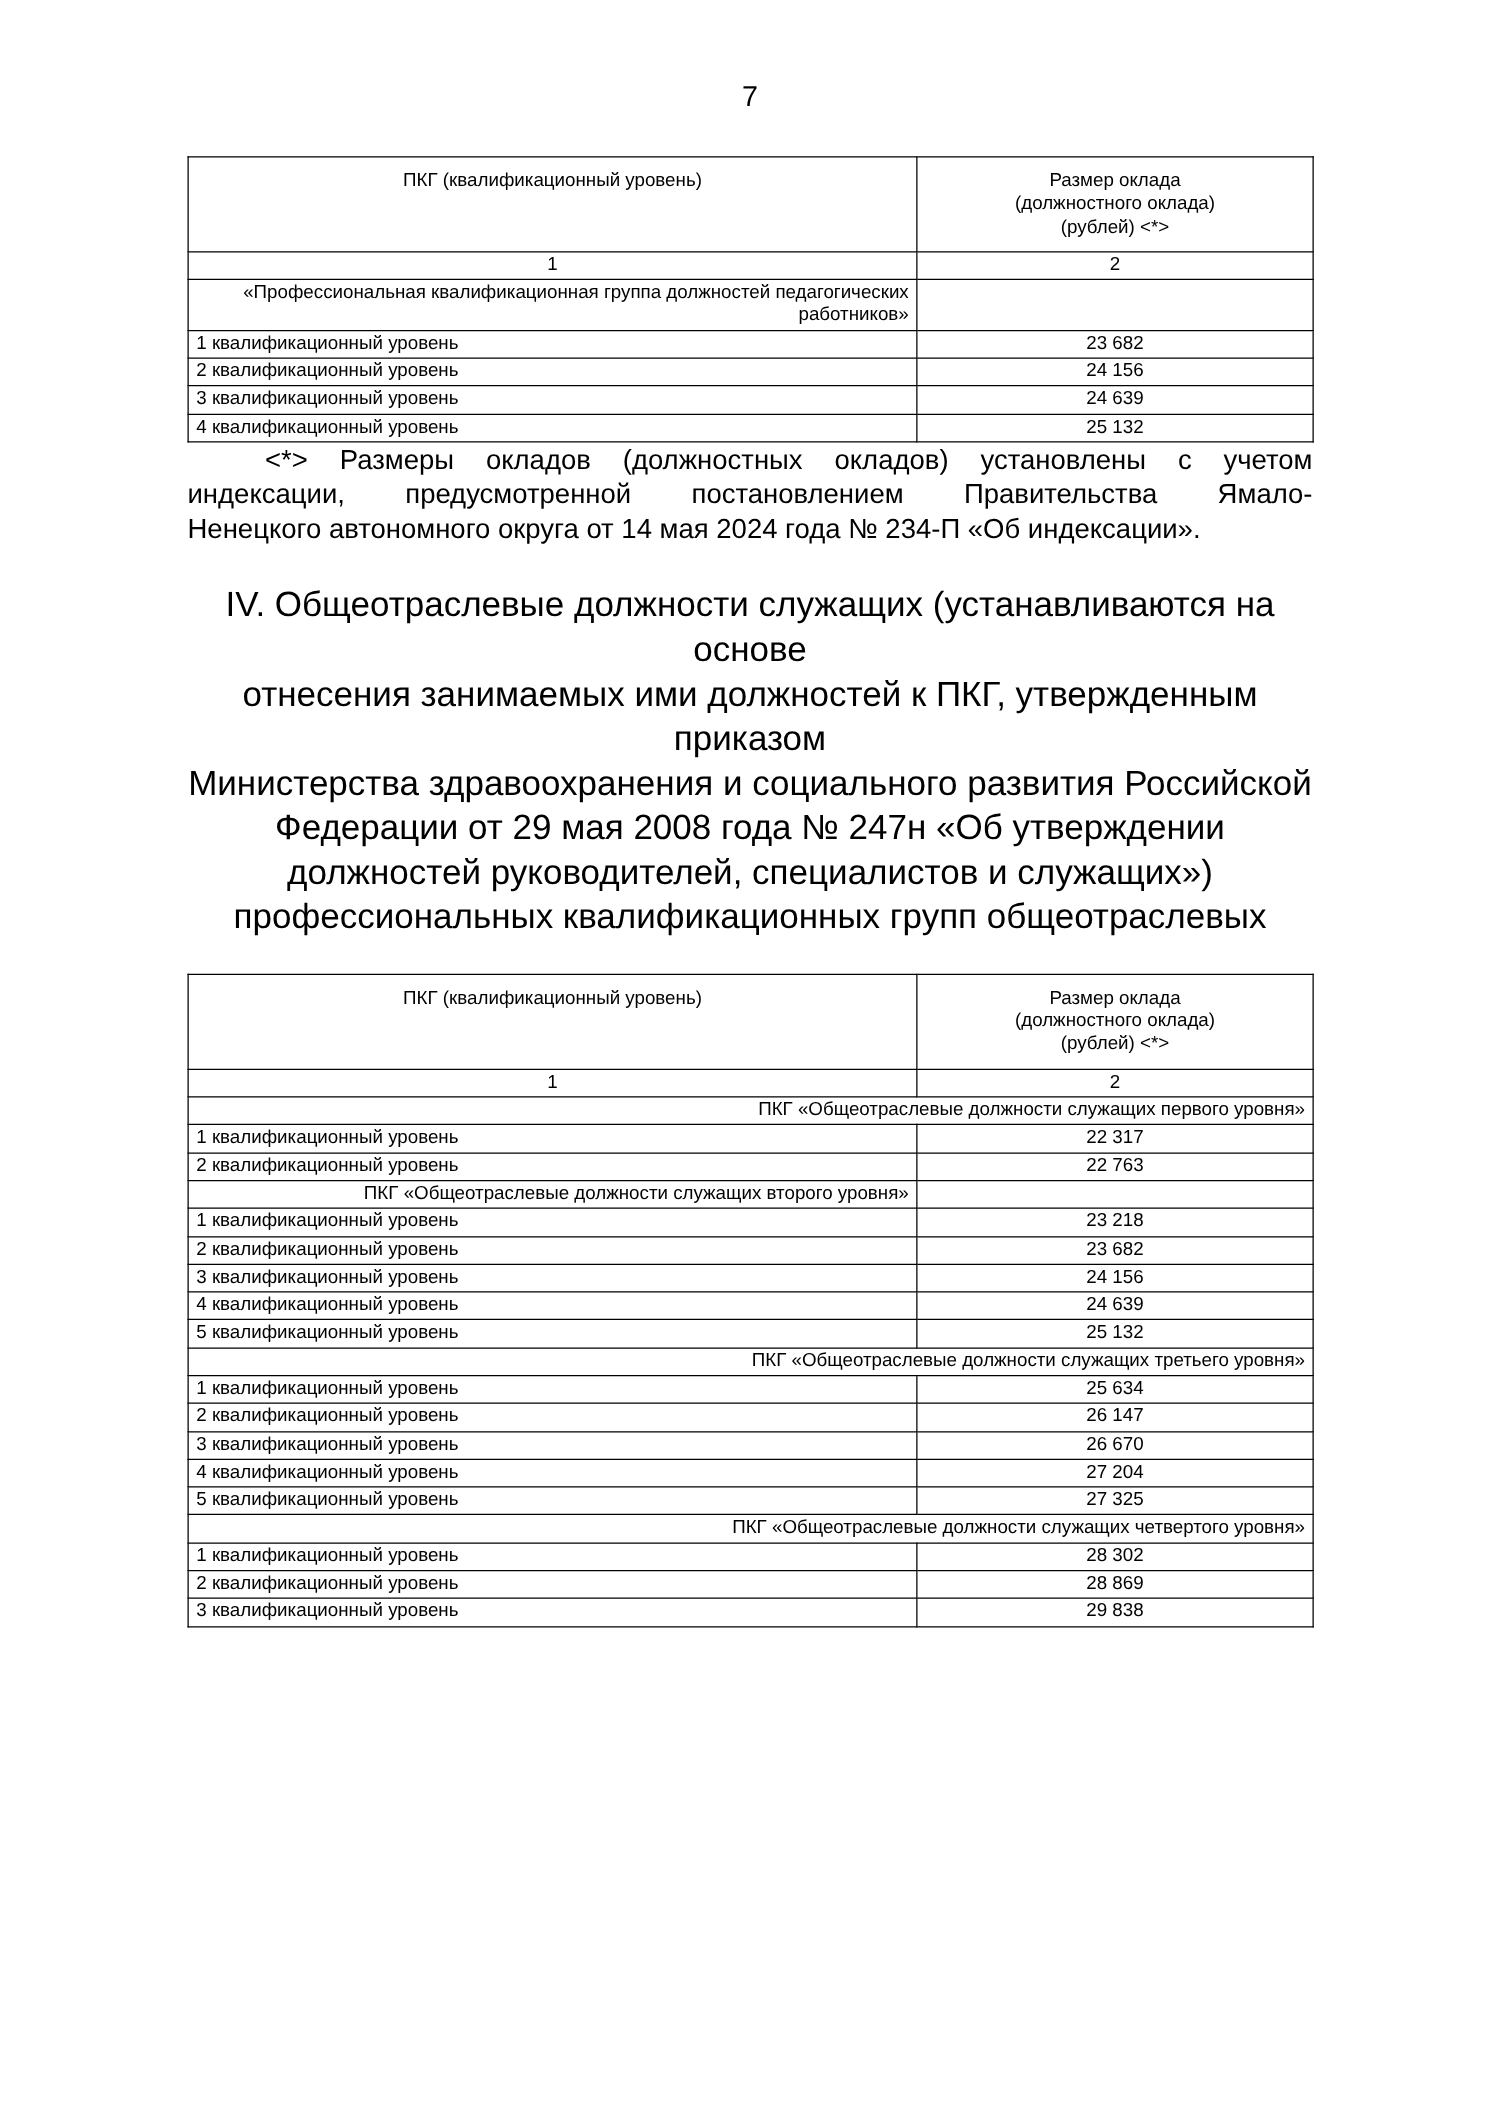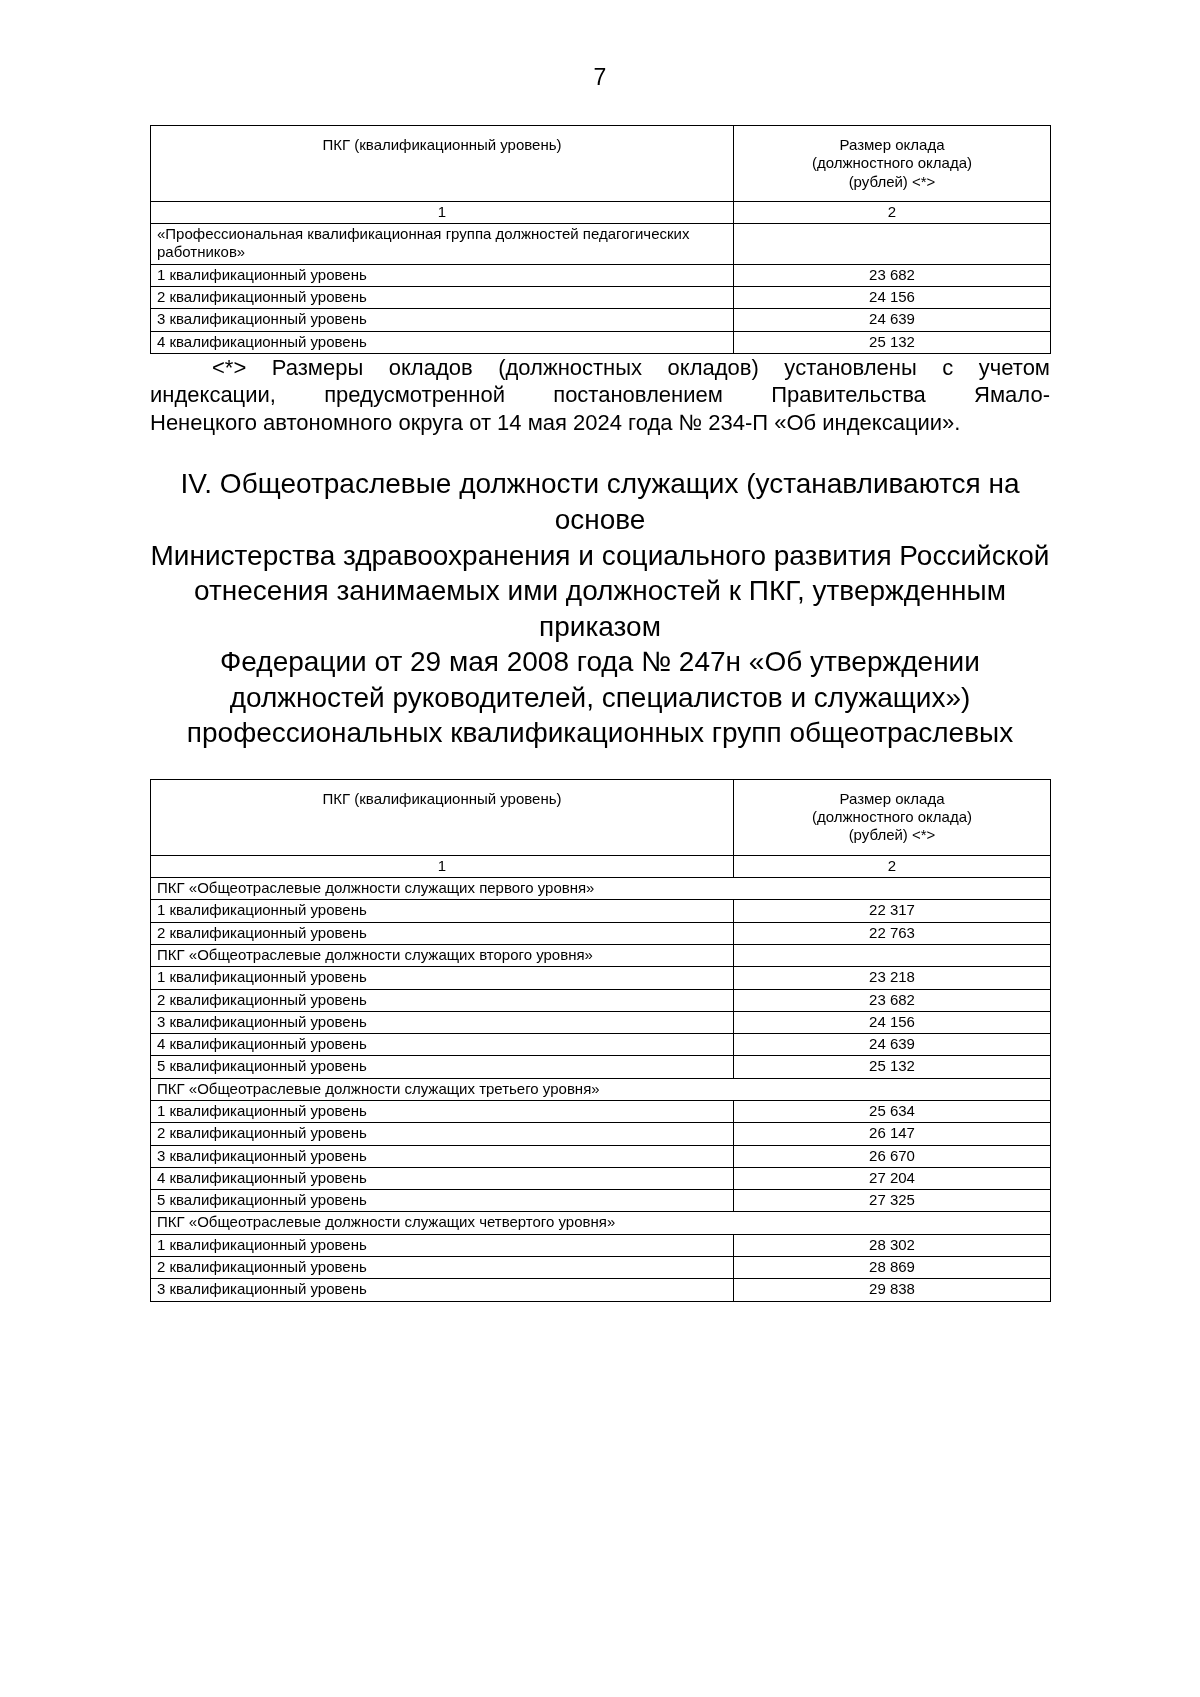--- a/index.html
+++ b/index.html
@@ -57,21 +57,21 @@
     padding-top: 10px !important;
     padding-bottom: 10px !important;
   }
   .th-cell .hline { display: block; }
   .numrow td {
     text-align: center;
     padding-top: 1px !important;
     padding-bottom: 2px !important;
   }
   .group-cell {
-    text-align: left;
+    text-align: right;
   }
   .level-cell {
     text-align: left;
   }
   .value-cell {
     text-align: center;
   }
   .table1-wrap { margin-top: 36px; }
   .note {
     font-size: 22px;
@@ -151,22 +151,22 @@
     </div>
 
     <div class="note">
       <div>&lt;*&gt; Размеры окладов (должностных окладов) установлены с учетом</div>
       <div style="text-indent:0">индексации, предусмотренной постановлением Правительства Ямало-</div>
       <div class="lastline" style="text-indent:0">Ненецкого автономного округа от 14 мая 2024 года № 234-П «Об индексации».</div>
     </div>
 
     <div class="section-heading">
       <div>IV. Общеотраслевые должности служащих (устанавливаются на основе</div>
+      <div>отнесения занимаемых ими должностей к ПКГ, утвержденным приказом</div>
       <div>Министерства здравоохранения и социального развития Российской</div>
-      <div>отнесения занимаемых ими должностей к ПКГ, утвержденным приказом</div>
       <div>Федерации от 29 мая 2008 года № 247н «Об утверждении</div>
       <div>должностей руководителей, специалистов и служащих»)</div>
       <div>профессиональных квалификационных групп общеотраслевых</div>
     </div>
 
     <div class="table2-wrap">
       <table class="salary-table">
         <colgroup>
           <col class="col-name">
           <col class="col-value">

